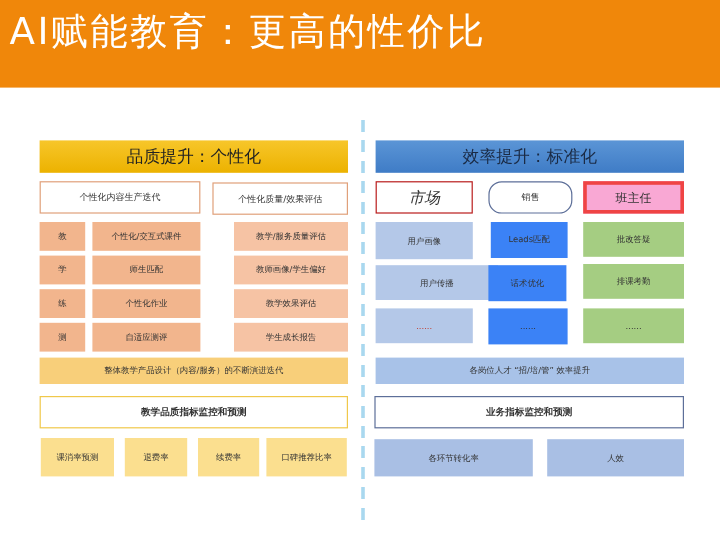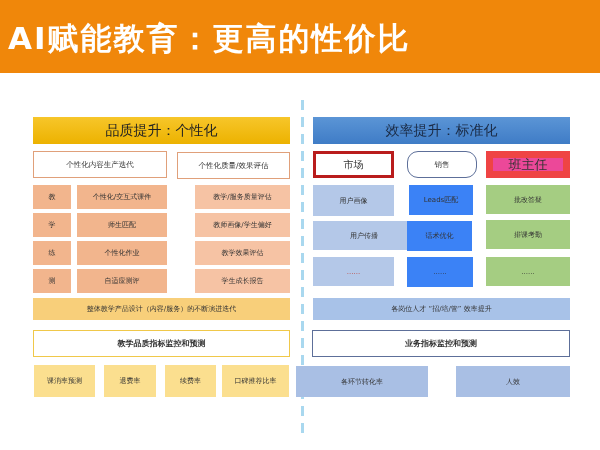--- a/index.html
+++ b/index.html
@@ -6,22 +6,22 @@
     body {
       width: 600px; height: 450px; background: #ffffff;
       font-family: "DejaVu Sans", "Liberation Sans", sans-serif;
       position: relative; overflow: hidden;
     }
     .header {
       position: absolute; left: 0; top: 0; width: 600px; height: 73px;
       background: #f0870a;
     }
     .header-title {
-      position: absolute; left: 8px; top: 18px;
-      font-size: 31px; color: #ffffff; letter-spacing: 2px; font-weight: bold;
+      position: absolute; left: 8px; top: 6px;
+      font-size: 31px; color: #ffffff; letter-spacing: 2px; font-weight: normal;
     }
     .logo { position: absolute; left: 526px; top: 25px; width: 70px; height: 22px; }
     .logo-icon {
       position: absolute; left: 0; top: 0; width: 18px; height: 20px;
       border: 2px solid #ffffff; border-right-color: transparent; border-radius: 50%;
     }
     .logo-text { position: absolute; left: 20px; top: 2px; font-size: 10px; color: #fff; }
     .logo-sub { position: absolute; left: 20px; top: 14px; font-size: 3px; color: #fde; letter-spacing: 0.5px; }
     .divider {
       position: absolute; left: 301px; top: 100px; width: 3px; height: 335px;
@@ -34,23 +34,23 @@
     .banner-left {
       background: linear-gradient(to bottom, #f7c62a, #ecb200);
       font-size: 14px; color: #222;
     }
     .banner-right {
       background: linear-gradient(to bottom, #5b95d6, #3f7cc6);
       font-size: 14px; color: #1a2a44;
     }
     .outline-orange { background: #fff; border: 1px solid #e0a07a; font-size: 7.5px; }
     .outline-yellow { background: #fff; border: 1px solid #f0c84a; font-size: 8px; font-weight: bold; }
-    .outline-blue { background: #fff; border: 3px solid #b91c1c; font-size: 10px; }
+    .outline-blue { background: #fff; border: 1px solid #b91c1c; font-size: 13px; font-style: italic; }
     .outline-darkblue { background: #fff; border: 1px solid #5d6f99; font-size: 8px; font-weight: bold; }
-    .outline-green { background: #ec4899; border: 7px solid #ef4444; font-size: 13px; }
+    .outline-green { background: #f9a8d4; border: 3px solid #ef4444; font-size: 10px; }
     .peach { background: #f2b58d; }
     .peach-light { background: #f6c3a4; }
     .gold-bar { background: #f8cf7a; }
     .pale-yellow { background: #fbdf8f; }
     .lightblue { background: #b4c8e8; }
     .midblue { background: #3b82f6; }
     .green { background: #a5cd82; }
     .blue-bar { background: #a8c2e8; }
     .slate { background: #a9bfe4; }
     .red-dots { color: #c0392b; }
@@ -109,14 +109,14 @@
 <div class="box midblue" style="left:407px;top:257px;width:66px;height:30px;">......</div>
 
 <div class="box green" style="left:486px;top:185px;width:84px;height:29px;">批改答疑</div>
 <div class="box green" style="left:486px;top:220px;width:84px;height:29px;">排课考勤</div>
 <div class="box green" style="left:486px;top:257px;width:84px;height:29px;">......</div>
 
 <div class="box blue-bar" style="left:313px;top:298px;width:257px;height:22px;">各岗位人才 “招/培/管” 效率提升</div>
 
 <div class="box outline-darkblue" style="left:312px;top:330px;width:258px;height:27px;">业务指标监控和预测</div>
 
-<div class="box slate" style="left:296px;top:366px;width:132px;height:31px;">各环节转化率</div>
+<div class="box slate" style="left:312px;top:366px;width:132px;height:31px;">各环节转化率</div>
 <div class="box slate" style="left:456px;top:366px;width:114px;height:31px;">人效</div>
 
 </body></html>

